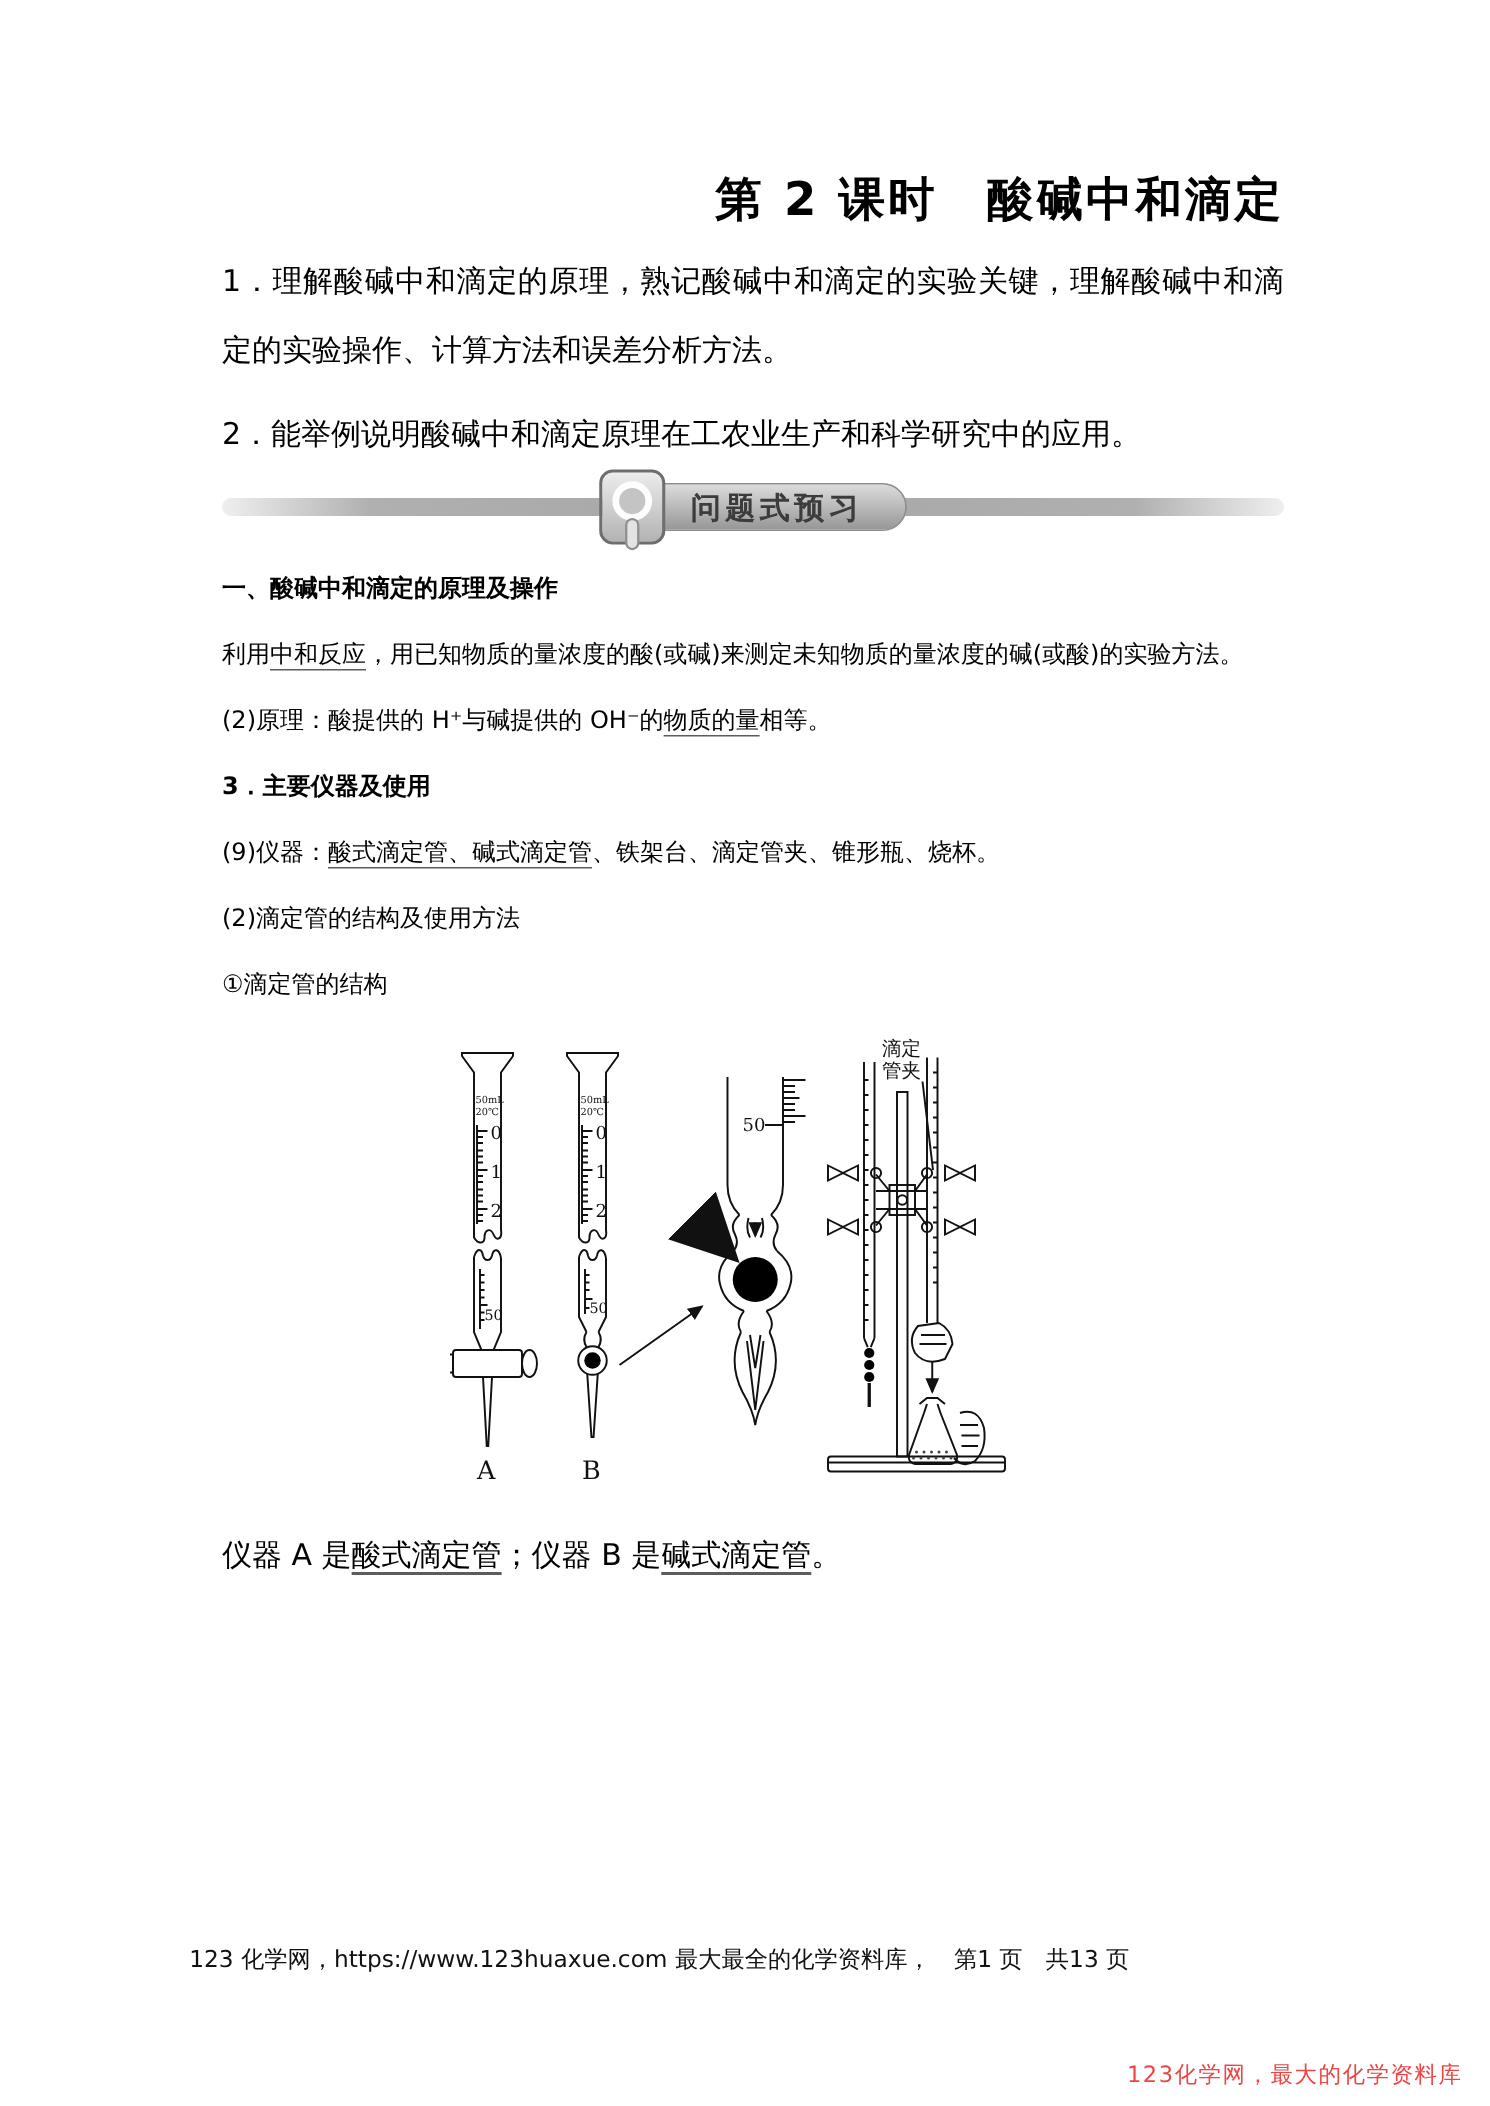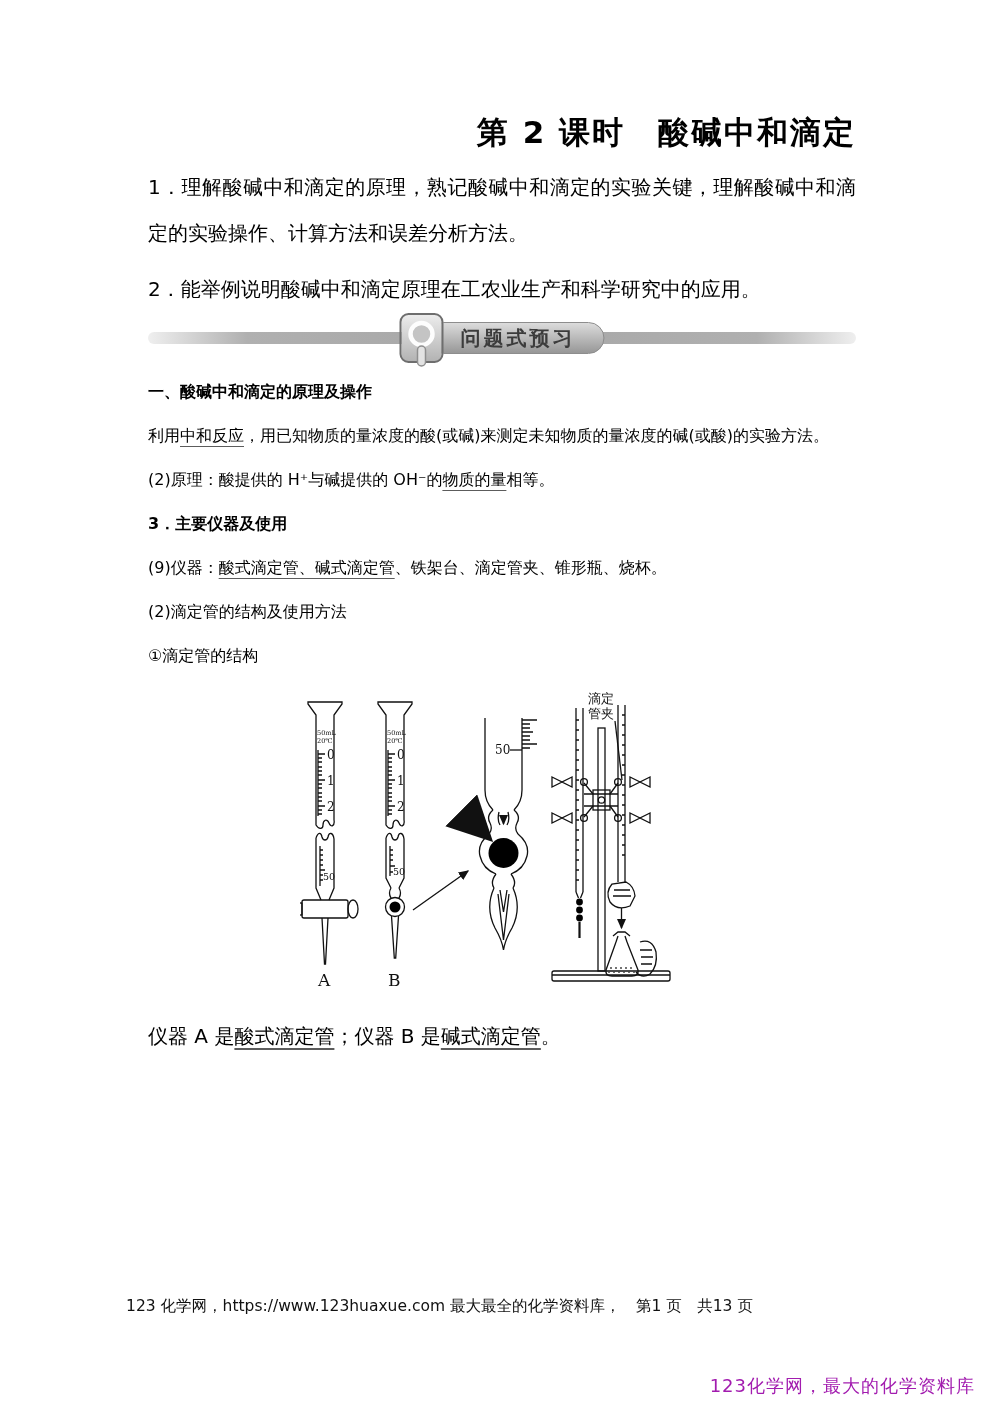--- a/index.html
+++ b/index.html
@@ -38,21 +38,21 @@
     font-family:"DejaVu Serif","DejaVu Sans",serif;
   }
   .eq{font-family:"DejaVu Serif","DejaVu Sans",serif;}
 
   .diagram-wrap{margin:12px 0 0 152px;width:390px;}
   svg text{font-family:"DejaVu Serif","DejaVu Sans",serif;fill:#111;}
 
   .caption{font-size:20px;line-height:44px;margin:8px 0 0;}
 
   .page-footer{position:absolute;left:0;top:1296px;width:879px;text-align:center;font-size:15.5px;color:#111;}
-  .watermark{position:absolute;right:18px;top:1374px;font-size:18px;color:#a21caf;letter-spacing:1px;}
+  .watermark{position:absolute;right:18px;top:1374px;font-size:15px;color:#ef4444;letter-spacing:1px;}
 </style>
 </head>
 <body>
 
 <div class="content">
 
   <div class="doc-title">第 2 课时　酸碱中和滴定</div>
 
 
   <p class="obj-text">1．理解酸碱中和滴定的原理，熟记酸碱中和滴定的实验关键，理解酸碱中和滴定的实验操作、计算方法和误差分析方法。</p>

